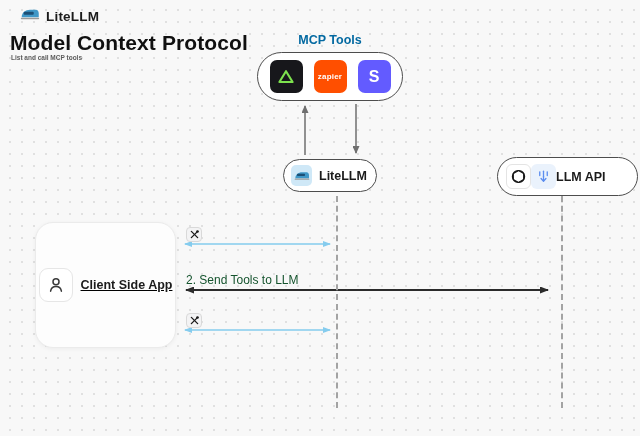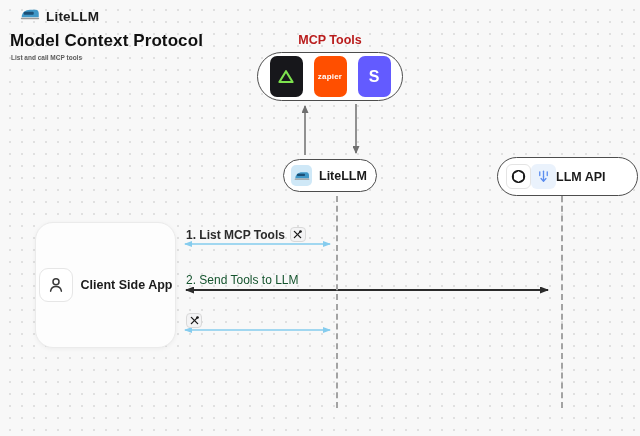--- a/index.html
+++ b/index.html
@@ -9,49 +9,49 @@
     background:#f8f8f8;
   }
   .canvas{
     position:absolute;inset:0;
     background-image:radial-gradient(circle,#e0e0e0 1px,transparent 1.3px);
     background-size:12px 12px;background-position:4px 4px;
   }
   
   .brand{position:absolute;left:20px;top:7px;display:flex;align-items:center;gap:6px;}
   .brand-text{font-size:13.5px;font-weight:700;color:#1b1b1b;letter-spacing:.2px;}
-  .page-title{position:absolute;left:10px;top:31px;font-size:17px;font-weight:800;color:#101010;letter-spacing:.1px;}
+  .page-title{position:absolute;left:10px;top:31px;font-size:21px;font-weight:800;color:#101010;letter-spacing:.1px;}
   .page-subtitle{position:absolute;left:11px;top:54px;font-size:6.5px;color:#5c5c5c;font-weight:600;}
   
   .pill{
     position:absolute;background:#fff;border:1.4px solid #4d4d4d;
     display:flex;align-items:center;box-sizing:border-box;
   }
   .node-label{font-size:12.5px;font-weight:700;color:#1b1b1b;}
   
   .mcp-label{position:absolute;left:258px;top:33px;width:144px;text-align:center;
-    font-size:12.5px;font-weight:600;color:#b91c1c;}
+    font-size:12.5px;font-weight:600;color:#0369a1;}
   .mcp-pill{left:257px;top:52px;width:146px;height:49px;border-radius:25px;
     justify-content:center;gap:11px;}
-  .tool-sq{width:33px;height:41px;border-radius:7px;display:flex;align-items:center;justify-content:center;}
+  .tool-sq{width:33px;height:33px;border-radius:7px;display:flex;align-items:center;justify-content:center;}
   .tool-sq.zapier{font-size:8px;font-weight:800;color:#fff;letter-spacing:.2px;}
   .tool-sq.sbox{font-size:16px;font-weight:800;color:#fff;}
   
   .litellm-pill{left:283px;top:159px;width:94px;height:33px;border-radius:17px;padding-left:7px;gap:7px;}
   .litellm-ic{width:21px;height:21px;border-radius:5px;background:#cfe8f7;display:flex;align-items:center;justify-content:center;}
   
   .llmapi-pill{left:497px;top:157px;width:141px;height:39px;border-radius:20px;padding-left:8px;gap:0;}
   .prov-sq{width:25px;height:25px;border-radius:6px;display:flex;align-items:center;justify-content:center;box-sizing:border-box;}
   .prov-openai{background:#fff;border:1px solid #e4e4e4;}
   .prov-blue{background:#eaf2fc;}
   
   .client-box{
     position:absolute;left:35px;top:222px;width:141px;height:126px;border-radius:18px;
     background:#fdfdfd;border:1px solid #ebebeb;box-shadow:0 1px 4px rgba(0,0,0,.05);
-    display:flex;align-items:center;justify-content:center;gap:8px;box-sizing:border-box;
+    display:flex;align-items:center;justify-content:center;gap:8px;box-sizing:border-box;text-decoration:underline;
   }
   .client-ic{width:32px;height:32px;border-radius:9px;background:#fff;border:1px solid #e6e6e6;
     display:flex;align-items:center;justify-content:center;}
   .client-label{font-size:12.5px;font-weight:600;color:#1b1b1b;}
   
   .lifeline{position:absolute;top:196px;height:212px;width:0;border-left:2px dashed #a3a3a3;}
   .lifeline.l1{left:336px;}
   .lifeline.l2{left:561px;}
   
   .msg{position:absolute;display:flex;align-items:center;gap:5px;font-size:12px;}
@@ -159,21 +159,20 @@
   <span class="client-ic">
     <svg width="20" height="20" viewBox="0 0 20 20" fill="none" stroke="#3a3a3a" stroke-width="1.5" stroke-linecap="round">
       <circle cx="10" cy="6.8" r="3"></circle>
       <path d="M4.6 16.2 C5.1 13 7.1 11.6 10 11.6 C12.9 11.6 14.9 13 15.4 16.2"></path>
     </svg>
   </span>
   <span class="client-label">Client Side App</span>
 </div>
 
 <div class="msg" style="left:186px;top:227px;">
-  <span class="txt">1. List MCP Tools</span>
   <span class="tools-badge">
     <svg width="11" height="11" viewBox="0 0 14 14">
       <g stroke="#1c1c1c" stroke-width="1.7" stroke-linecap="round">
         <path d="M3 11 L11 3"></path>
           <path d="M3 3 L11 11"></path>
       </g>
       <circle cx="10.8" cy="3.2" r="1.7" fill="#1c1c1c"></circle>
     </svg>
   </span>
 </div>

